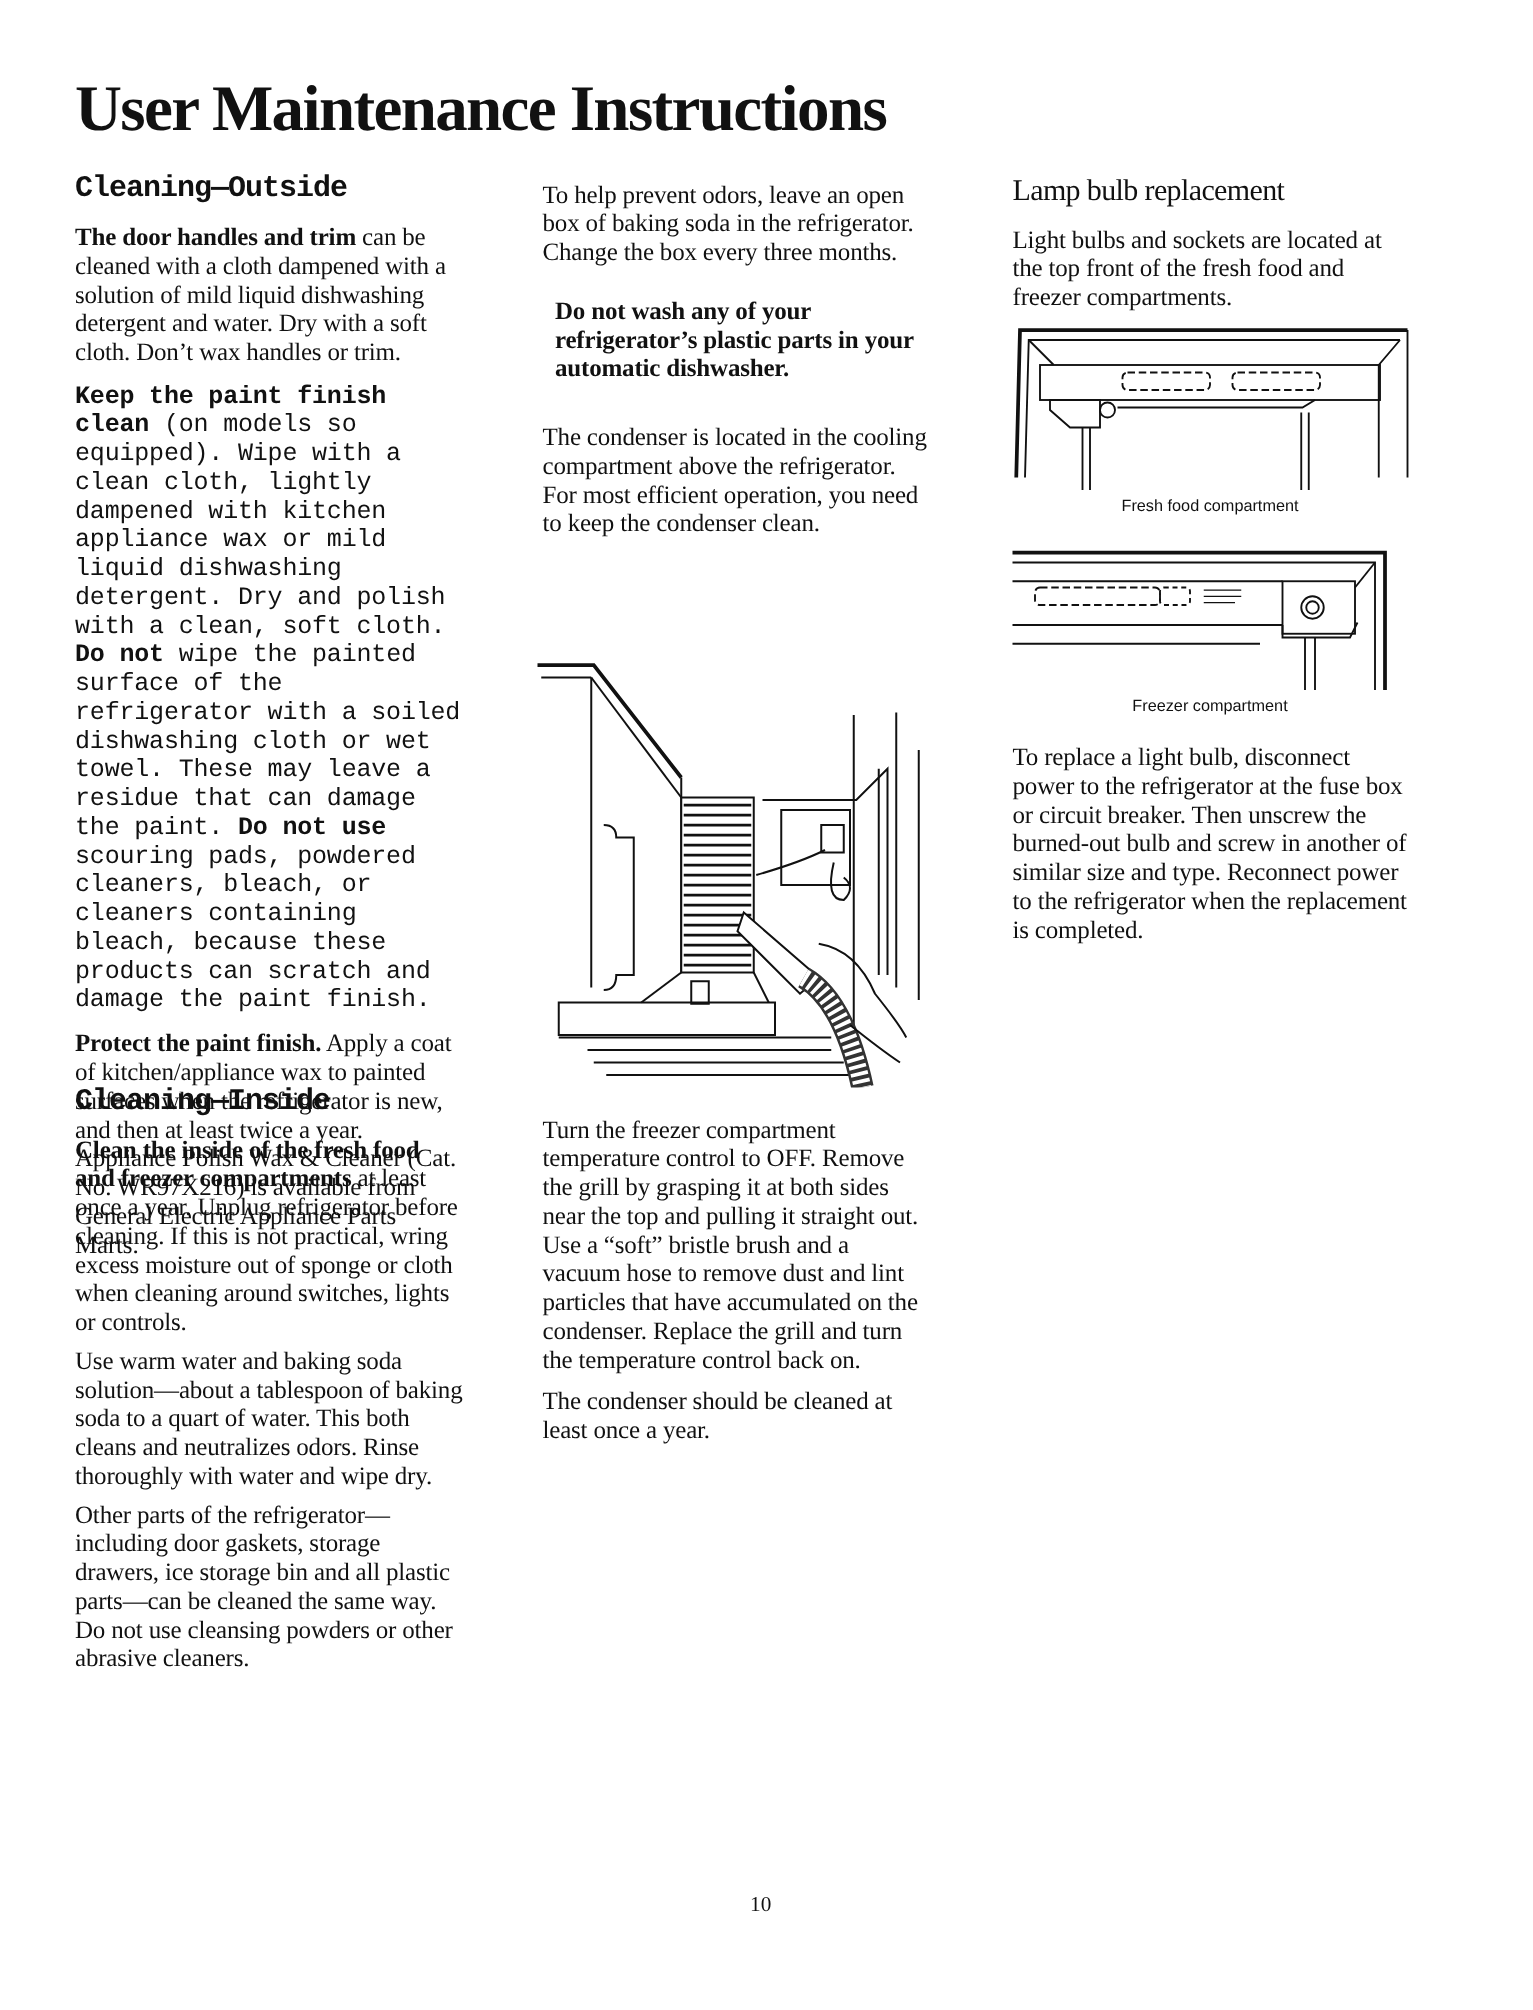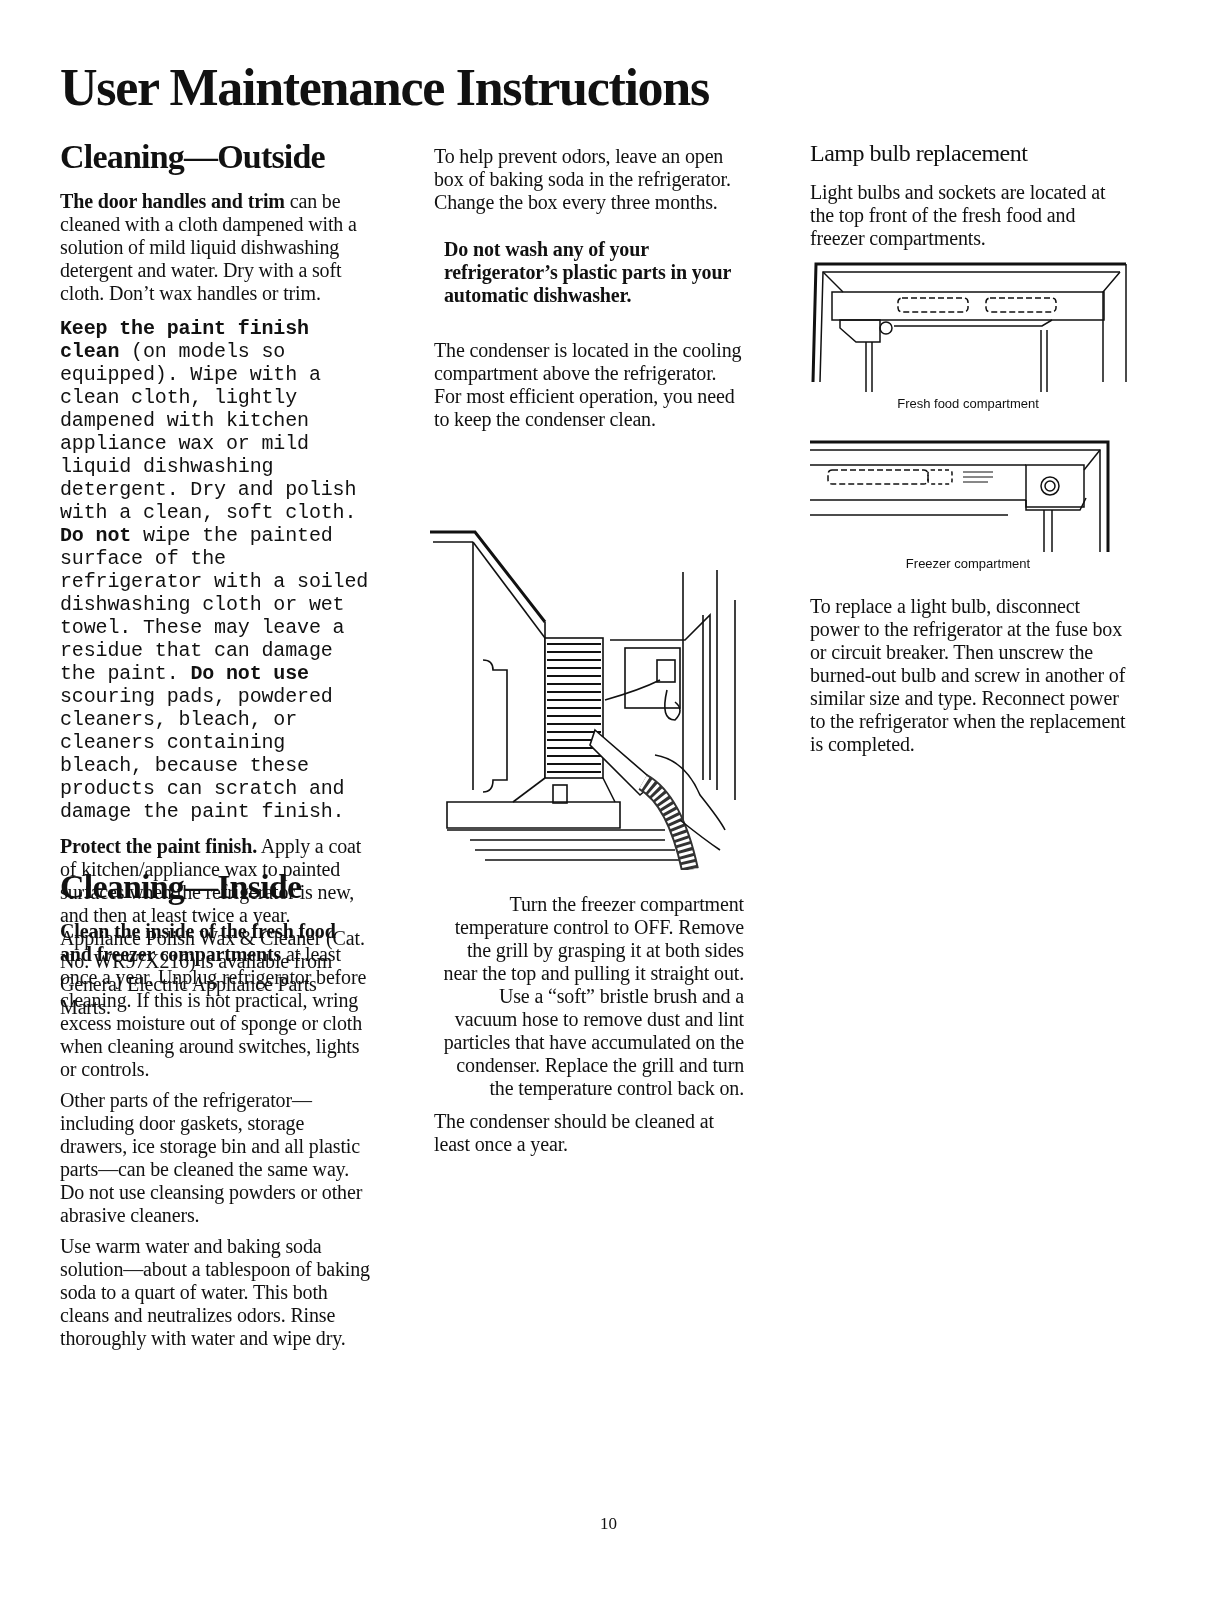--- a/index.html
+++ b/index.html
@@ -6,21 +6,21 @@
   body {
     width: 1226px; height: 1608px; position: relative; overflow: hidden;
     font-family: "Liberation Serif", "DejaVu Serif", serif; color: #111;
   }
   .title {
     position: absolute; left: 60px; top: 58px;
     font-size: 52px; font-weight: bold; letter-spacing: -1.3px; margin: 0;
   }
   .col { position: absolute; width: 312px; }
   .col p { margin: 0 0 8px 0; font-size: 20px; line-height: 23px; letter-spacing: -0.15px; }
-  .col h2 { margin: 0; font-size: 34px; font-weight: bold; letter-spacing: -0.8px; }
+  .col h2 { margin: 0; font-size: 24px; font-weight: bold; letter-spacing: -0.8px; font-family: Liberation Mono, monospace; }
   .col h3 { margin: 0; font-size: 24px; font-weight: normal; letter-spacing: -0.5px; }
   .b { font-weight: bold; }
   .warning { font-weight: bold; padding-left: 10px; }
   .caption {
     font-family: "Liberation Sans", "DejaVu Sans", sans-serif; font-size: 13px;
     text-align: center; margin: 0;
   }
   .figure { position: absolute; }
   .page-num { position: absolute; left: 600px; top: 1514px; font-size: 17px; }
 </style>
@@ -40,22 +40,22 @@
   <p>
     <span class="b">Protect the paint finish.</span><span> Apply a coat of kitchen/appliance wax to painted surfaces when the refrigerator is new, and then at least twice a year. Appliance Polish Wax &amp; Cleaner (Cat. No. WR97X216) is available from General Electric Appliance Parts Marts.</span>
   </p>
 </div>
 
 <div class="col" style="left:60px; top:868px;">
   <h2 style="margin-bottom:14px;">Cleaning—Inside</h2>
   <p>
     <span class="b">Clean the inside of the fresh food and freezer compartments</span><span> at least once a year. Unplug refrigerator before cleaning. If this is not practical, wring excess moisture out of sponge or cloth when cleaning around switches, lights or controls.</span>
   </p>
+  <p>Use warm water and baking soda solution—about a tablespoon of baking soda to a quart of water. This both cleans and neutralizes odors. Rinse thoroughly with water and wipe dry.</p>
   <p>Other parts of the refrigerator—including door gaskets, storage drawers, ice storage bin and all plastic parts—can be cleaned the same way. Do not use cleansing powders or other abrasive cleaners.</p>
-  <p>Use warm water and baking soda solution—about a tablespoon of baking soda to a quart of water. This both cleans and neutralizes odors. Rinse thoroughly with water and wipe dry.</p>
 </div>
 
 <div class="col" style="left:434px; top:145px; width:310px;">
   <p style="margin-bottom:24px;">To help prevent odors, leave an open box of baking soda in the refrigerator. Change the box every three months.</p>
   <p class="warning" style="margin-bottom:32px;">Do not wash any of your refrigerator’s plastic parts in your automatic dishwasher.</p>
   <p>The condenser is located in the cooling compartment above the refrigerator. For most efficient operation, you need to keep the condenser clean.</p>
 </div>
 
 <div class="figure" style="left:425px; top:530px;">
   <svg width="330" height="340" viewBox="0 0 330 340" fill="none" stroke="#111" stroke-width="1.6">
@@ -100,21 +100,21 @@
     <path d="M170 200 L230 252 L215 265 L165 215 Z" fill="#fff"></path>
     <path d="M218 252 Q250 270 265 340" stroke-width="18" stroke="#333"></path>
     <path d="M218 252 Q250 270 265 340" stroke-width="14" stroke="#fff" stroke-dasharray="3 3"></path>
     <path d="M230 225 Q260 230 275 265 Q295 290 300 300"></path>
     <path d="M255 290 Q280 310 295 320"></path>
     <path d="M292 40 V260 M310 70 V270"></path>
   </svg>
 </div>
 
 <div class="col" style="left:434px; top:893px; width:310px;">
-  <p style="margin-bottom:10px;text-align:right;">Turn the freezer compartment temperature control to OFF. Remove the grill by grasping it at both sides near the top and pulling it straight out. Use a “soft” bristle brush and a vacuum hose to remove dust and lint particles that have accumulated on the condenser. Replace the grill and turn the temperature control back on.</p>
+  <p style="margin-bottom:10px;">Turn the freezer compartment temperature control to OFF. Remove the grill by grasping it at both sides near the top and pulling it straight out. Use a “soft” bristle brush and a vacuum hose to remove dust and lint particles that have accumulated on the condenser. Replace the grill and turn the temperature control back on.</p>
   <p>The condenser should be cleaned at least once a year.</p>
 </div>
 
 <div class="col" style="left:810px; top:140px; width:320px;">
   <h3 style="margin-bottom:14px;">Lamp bulb replacement</h3>
   <p>Light bulbs and sockets are located at the top front of the fresh food and freezer compartments.</p>
 </div>
 
 <div class="figure" style="left:808px; top:262px; width:320px;">
   <svg width="320" height="130" viewBox="0 0 320 130" fill="none" stroke="#111" stroke-width="1.5">

